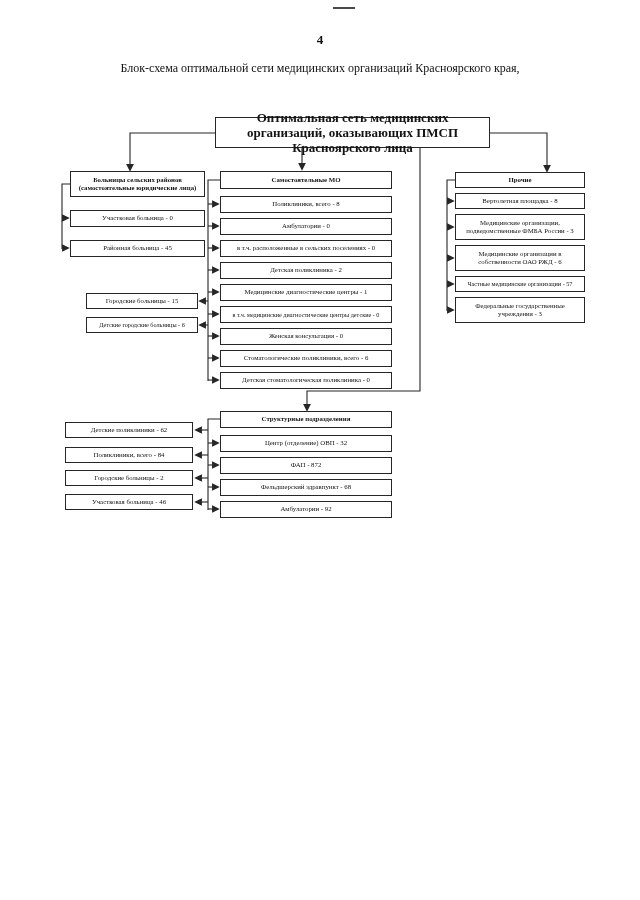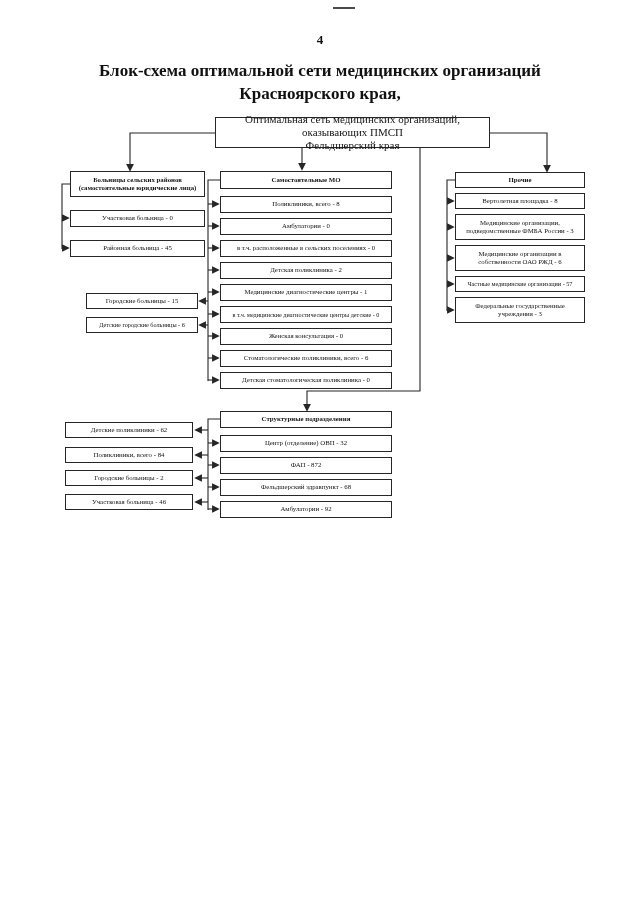--- a/index.html
+++ b/index.html
@@ -1,30 +1,30 @@
 <!DOCTYPE html>
 <html><head>
 <meta charset="utf-8">
 <style>
   html,body{margin:0;padding:0;background:#ffffff;}
   .page{position:relative;width:640px;height:900px;background:#ffffff;overflow:hidden;
         font-family:"Liberation Serif",serif;color:#111;}
   .scan-dash{position:absolute;left:333px;top:7px;width:22px;height:2px;background:#4a4a4a;}
   .pageno{position:absolute;left:0;top:32px;width:640px;text-align:center;font-size:13px;font-weight:bold;}
   .title{position:absolute;left:40px;top:60px;width:560px;text-align:center;
-         font-size:17px;font-weight:bold;line-height:1.35;}
+         font-size:12px;font-weight:normal;line-height:1.35;}
   .connectors{position:absolute;left:0;top:0;width:640px;height:900px;}
   .box{position:absolute;border:1px solid #262626;background:#fff;box-sizing:border-box;
        display:flex;align-items:center;justify-content:center;text-align:center;
        font-size:6.8px;line-height:1.18;padding:1px 3px;color:#141414;}
   .hdr{font-weight:bold;}
   .nw{white-space:nowrap;}
   .sm{font-size:6.2px;}
   
-  .b-root{left:215px;top:117px;width:275px;height:31px;font-size:11px;font-weight:normal;flex-direction:column;}
+  .b-root{left:215px;top:117px;width:275px;height:31px;font-size:13px;font-weight:bold;flex-direction:column;}
   
   .b-rural-h{left:70px;top:171px;width:135px;height:26px;}
   .b-rural-0{left:70px;top:210px;width:135px;height:17px;}
   .b-rural-1{left:70px;top:240px;width:135px;height:17px;}
   .b-city-0{left:86px;top:293px;width:112px;height:16px;}
   .b-city-1{left:86px;top:317px;width:112px;height:16px;}
   
   .b-ind-h{left:220px;top:171px;width:172px;height:18px;}
   .b-ind-0{left:220px;top:196px;width:172px;height:17px;}
   .b-ind-1{left:220px;top:218px;width:172px;height:17px;}
@@ -112,21 +112,21 @@
 
       <path d="M208 430 H200" marker-end="url(#arw)"></path>
       <path d="M208 455 H200" marker-end="url(#arw)"></path>
       <path d="M208 478 H200" marker-end="url(#arw)"></path>
       <path d="M208 502 H200" marker-end="url(#arw)"></path>
     </g>
   </svg>
 
   <div class="box b-root">
     <span>Оптимальная сеть медицинских организаций, оказывающих ПМСП</span>
-    <span>Фельдшерский края</span>
+    <span>Красноярского лица</span>
   </div>
 
   <div class="box b-rural-h hdr">Больницы сельских районов (самостоятельные юридические лица)</div>
   <div class="box b-rural-0 nw">Участковая больница - 0</div>
   <div class="box b-rural-1 nw">Районная больница - 45</div>
   <div class="box b-city-0 nw">Городские больницы - 15</div>
   <div class="box b-city-1 nw sm">Детские городские больницы - 6</div>
 
   <div class="box b-ind-h hdr nw">Самостоятельные МО</div>
   <div class="box b-ind-0 nw">Поликлиники, всего - 8</div>

